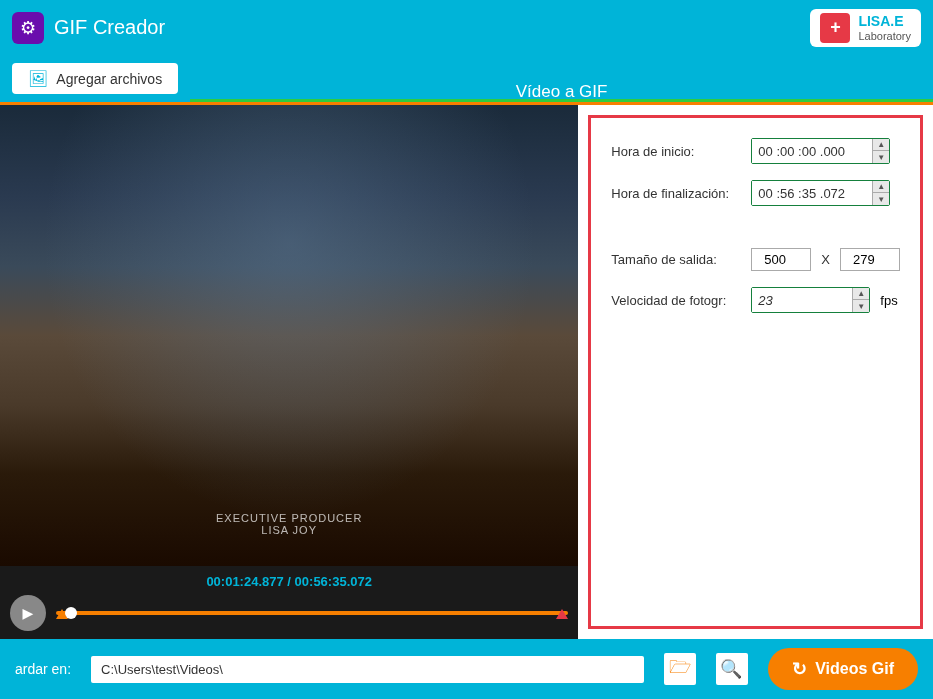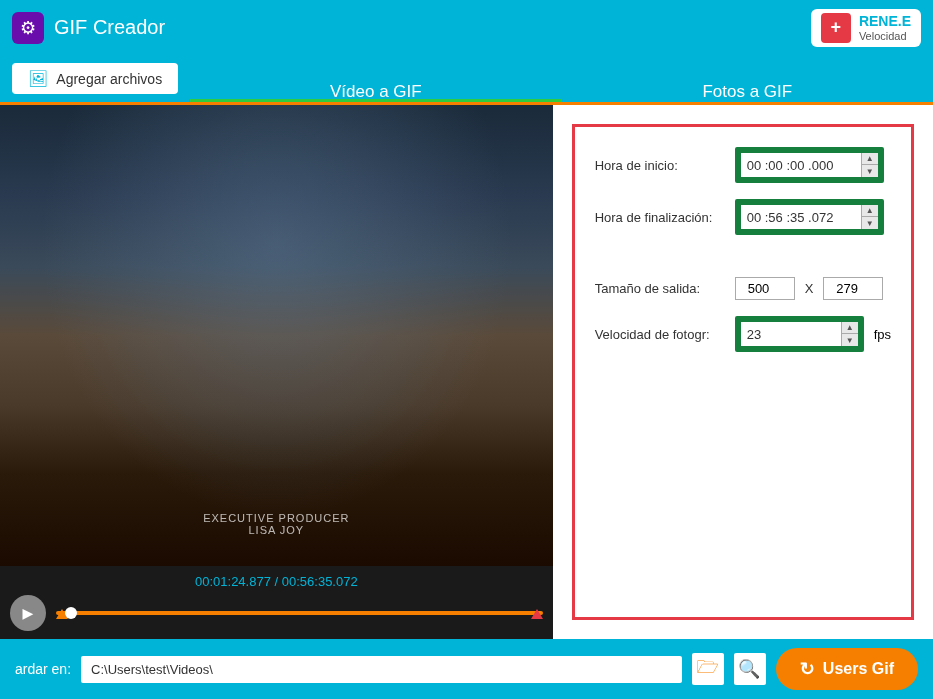--- a/index.html
+++ b/index.html
@@ -76,21 +76,21 @@
     #credits {
       position: absolute; bottom: 30px; width: 100%; text-align: center;
       color: rgba(255,255,255,0.7); font-size: 11px; letter-spacing: 1px;
     }
 
     
     #timeline {
       background: #1a1a1a; padding: 8px 10px;
       display: flex; flex-direction: column; align-items: center;
     }
-    #time-display { color: #00b4d8; font-size: 13px; margin-bottom: 6px; }
+    #time-display { color: #00b4d8; font-size: 13px; margin-bottom: 6px; font-weight: bold; }
     #controls-row { display: flex; align-items: center; width: 100%; gap: 10px; }
     #play-btn {
       width: 36px; height: 36px; border-radius: 50%; background: #888;
       display: flex; align-items: center; justify-content: center;
       color: white; cursor: pointer; font-size: 14px; flex-shrink: 0;
     }
     #scrubber-container { flex: 1; position: relative; height: 20px; display: flex; align-items: center; }
     #scrubber-track {
       width: 100%; height: 4px; background: #f77f00; border-radius: 2px; position: relative;
     }
@@ -107,28 +107,28 @@
       border-bottom: 10px solid #e63946;
     }
     #scrubber-thumb {
       position: absolute; left: 3%; top: 50%; transform: translate(-50%, -50%);
       width: 12px; height: 12px; border-radius: 50%; background: white;
     }
 
     
     #settings-panel {
       flex: 1; padding: 20px 20px; display: flex; flex-direction: column; gap: 16px;
-      border: 3px solid #e63946; border-radius: 0; margin: 19px;
+      border: 3px solid #e63946; border-radius: 0; margin: 10px;
     }
     .settings-row {
       display: flex; align-items: center; gap: 10px;
     }
     .settings-label { color: #333; font-size: 13px; white-space: nowrap; min-width: 130px; }
     .settings-input-with-spinner {
-      display: flex; align-items: stretch; border: 6px solid #15803d; border-radius: 2px;
+      display: flex; align-items: stretch; border: 1px solid #15803d; border-radius: 2px;
     }
     .settings-input-text {
       padding: 3px 6px; font-size: 13px; color: #333; border: none; outline: none;
       min-width: 100px;
     }
     .spinner-btns {
       display: flex; flex-direction: column; border-left: 1px solid #aaa;
     }
     .spinner-btn {
       width: 16px; height: 12px; background: #e8e8e8; cursor: pointer;
@@ -136,21 +136,21 @@
       border: none; outline: none;
     }
     .spinner-btn:first-child { border-bottom: 1px solid #aaa; }
     .size-x { color: #333; font-size: 13px; }
     .size-input { border: 1px solid #aaa; padding: 3px 12px; font-size: 13px; width: 60px; }
     .fps-unit { color: #000000; font-size: 13px; }
 
     
     #bottombar {
       height: 60px; background: #00b4d8; display: flex; align-items: center;
-      padding: 0 15px; gap: 10px;
+      padding: 0 15px; gap: 20px;
     }
     #save-label { color: white; font-size: 14px; white-space: nowrap; }
     #save-path {
       flex: 1; background: white; border: none; padding: 6px 10px;
       font-size: 13px; color: #333; border-radius: 2px; outline: none;
     }
     #folder-icon-btn {
       width: 32px; height: 32px; background: white; border-radius: 2px;
       display: flex; align-items: center; justify-content: center; cursor: pointer;
       color: #f77f00; font-size: 18px;
@@ -175,37 +175,34 @@
     <div id="app-icon">
       <span>⚙</span>
     </div>
     <span id="app-title">GIF Creador</span>
   </div>
   <div id="logo-area">
     <div id="logo-cross">
       <span>+</span>
     </div>
     <div>
-      <div id="logo-text">RENE.E</div>
-      <div id="logo-subtext">Velocidad</div>
+      <div id="logo-text">LISA.E</div>
+      <div id="logo-subtext">Laboratory</div>
     </div>
   </div>
 </div>
 
 <div id="navbar">
   <div id="add-files-btn">
     <span id="add-files-icon">🖼</span>
     <span>Agregar archivos</span>
   </div>
   <div id="tabs">
     <div class="tab active">
       <span>Vídeo a GIF</span>
-    </div>
-    <div class="tab">
-      <span>Fotos a GIF</span>
     </div>
   </div>
 </div>
 
 <div id="main">
 
   <div id="video-area">
     <div id="video-preview">
       <div id="video-bg">
         <div id="scene"></div>
@@ -265,34 +262,34 @@
     <div class="settings-row">
       <span class="settings-label">Tamaño de salida:</span>
       <input class="size-input" type="text" value="500" style="">
       <span class="size-x">X</span>
       <input class="size-input" type="text" value="279" style="">
     </div>
 
     <div class="settings-row">
       <span class="settings-label">Velocidad de fotogr:</span>
       <div class="settings-input-with-spinner">
-        <input class="settings-input-text" type="text" style="width: 50px;" value="23">
+        <input class="settings-input-text" type="text" style="width: 50px; font-style: italic;" value="23">
         <div class="spinner-btns">
           <button class="spinner-btn">▲</button>
           <button class="spinner-btn">▼</button>
         </div>
       </div>
       <span class="fps-unit">fps</span>
     </div>
 
   </div>
 </div>
 
 <div id="bottombar">
   <span id="save-label">ardar en:</span>
   <input id="save-path" type="text" value="C:\Users\test\Videos\" style="">
   <div id="folder-icon-btn">🗁</div>
   <div id="search-icon-btn">🔍</div>
   <button id="create-gif-btn">
     <span id="create-gif-icon">↻</span>
-    <span>Users Gif</span>
+    <span>Videos Gif</span>
   </button>
 </div>
 
 </body></html>

